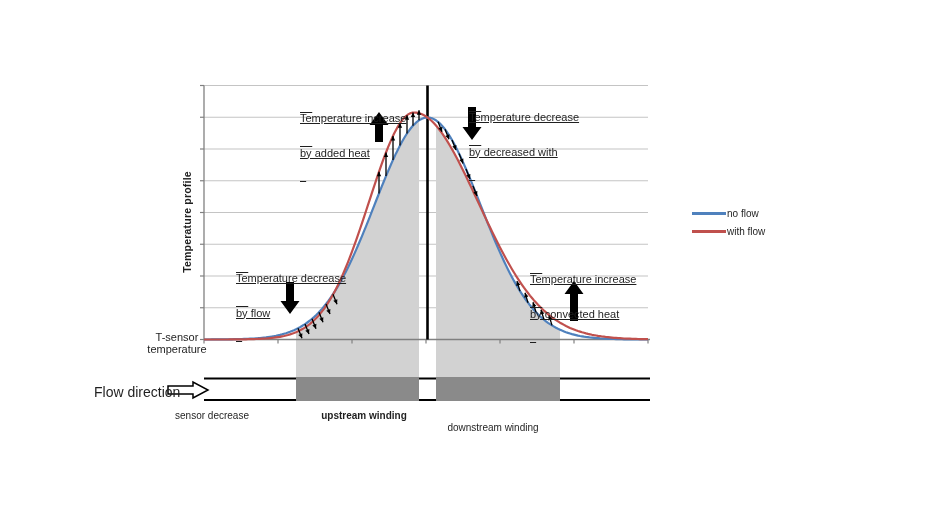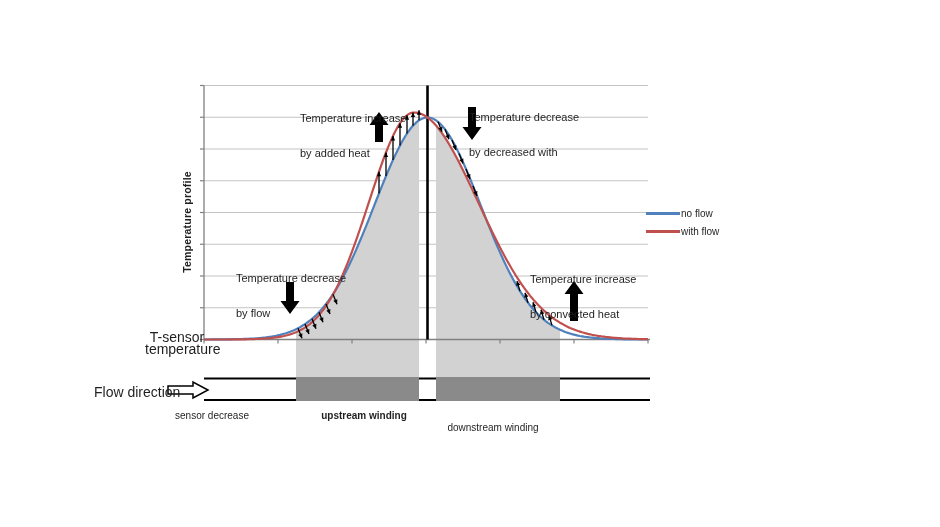--- a/index.html
+++ b/index.html
@@ -2,32 +2,32 @@
 <html><head>
 <meta charset="utf-8">
 <style>
   html,body{margin:0;padding:0;background:#fff;}
   .stage{
     position:relative;width:940px;height:527px;background:#ffffff;
     font-family:"Liberation Sans", sans-serif;color:#1f1f1f;overflow:hidden;
   }
   .stage svg{position:absolute;left:0;top:0;}
   .txt{position:absolute;white-space:pre;}
-  .ann{font-size:11px;line-height:11.5px;}
+  .ann{font-size:11px;line-height:11.5px;text-decoration:underline;}
   .y-title{
     left:187px;top:222px;transform:translate(-50%,-50%) rotate(-90deg);
     font-size:10.5px;font-weight:bold;letter-spacing:.2px;
   }
-  .origin-label{left:145px;top:332px;width:64px;text-align:center;font-size:14px;line-height:11.5px;white-space:normal;}
+  .origin-label{left:145px;top:332px;width:64px;text-align:center;font-size:11px;line-height:11.5px;white-space:normal;}
   .flow-label{left:94px;top:384px;width:68px;text-align:center;font-size:14px;}
   .bottom-label{top:410px;font-size:10px;text-align:center;width:140px;}
   #lbl-capillary{left:142px;}
   #lbl-upstream{left:294px;font-weight:bold;}
   #lbl-downstream{left:423px;margin-top:12px;}
-  .legend{position:absolute;left:646px;top:204px;}
+  .legend{position:absolute;left:692px;top:204px;}
   .legend-row{display:flex;align-items:center;height:18px;}
   .legend-swatch{width:34px;height:3px;margin-right:1px;}
   .legend-label{font-size:10px;}
 </style>
 </head>
 <body>
 
 <div class="stage">
 
   <svg id="chart-svg" width="940" height="527" viewBox="0 0 940 527">

